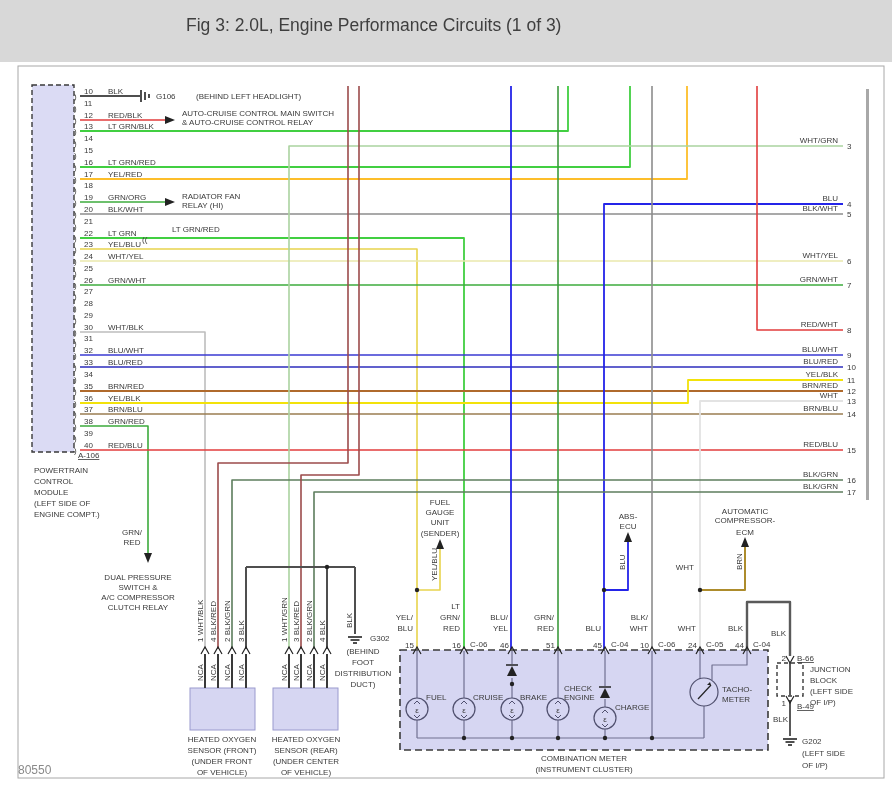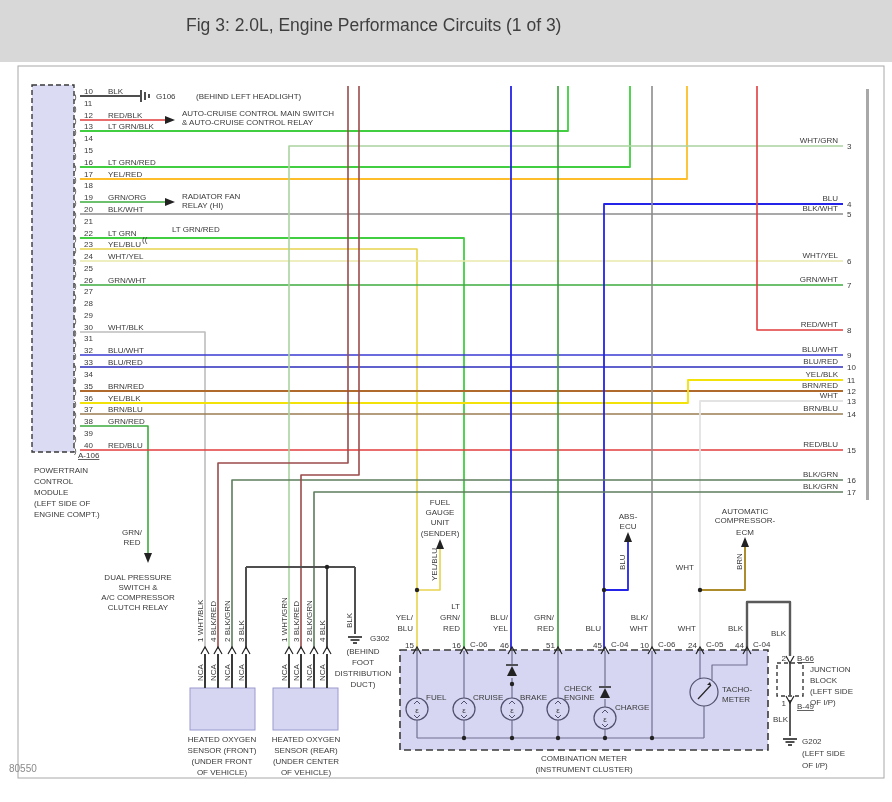--- a/index.html
+++ b/index.html
@@ -1,21 +1,21 @@
 <!DOCTYPE html>
 <html><head>
 <meta charset="utf-8">
 <style>
   html,body{margin:0;padding:0;background:#fff;}
   .stage{position:relative;width:892px;height:782px;background:#ffffff;overflow:hidden;
          font-family:"Liberation Sans",sans-serif;}
   .title-band{position:absolute;left:0;top:0;width:892px;height:62px;background:#d8d8d8;}
   .bottom-band{position:absolute;left:0;top:789px;width:892px;height:13px;background:#d8d8d8;}
   .fig-title{position:absolute;left:186px;top:15px;font-size:17.5px;color:#3f3f3f;}
-  .footer-code{position:absolute;left:9px;top:763px;font-size:10px;color:#8a8a8a;}
+  .footer-code{position:absolute;left:18px;top:763px;font-size:12px;color:#8a8a8a;}
   svg{position:absolute;left:0;top:0;}
   svg text{font-family:"Liberation Sans",sans-serif;font-size:8px;fill:#3a3a3a;}
 </style>
 </head>
 <body>
 
 <div class="stage">
   <div class="title-band"></div>
   <div class="fig-title">Fig 3: 2.0L, Engine Performance Circuits (1 of 3)</div>
   <svg id="diagram" width="892" height="802" viewBox="0 0 892 802">

